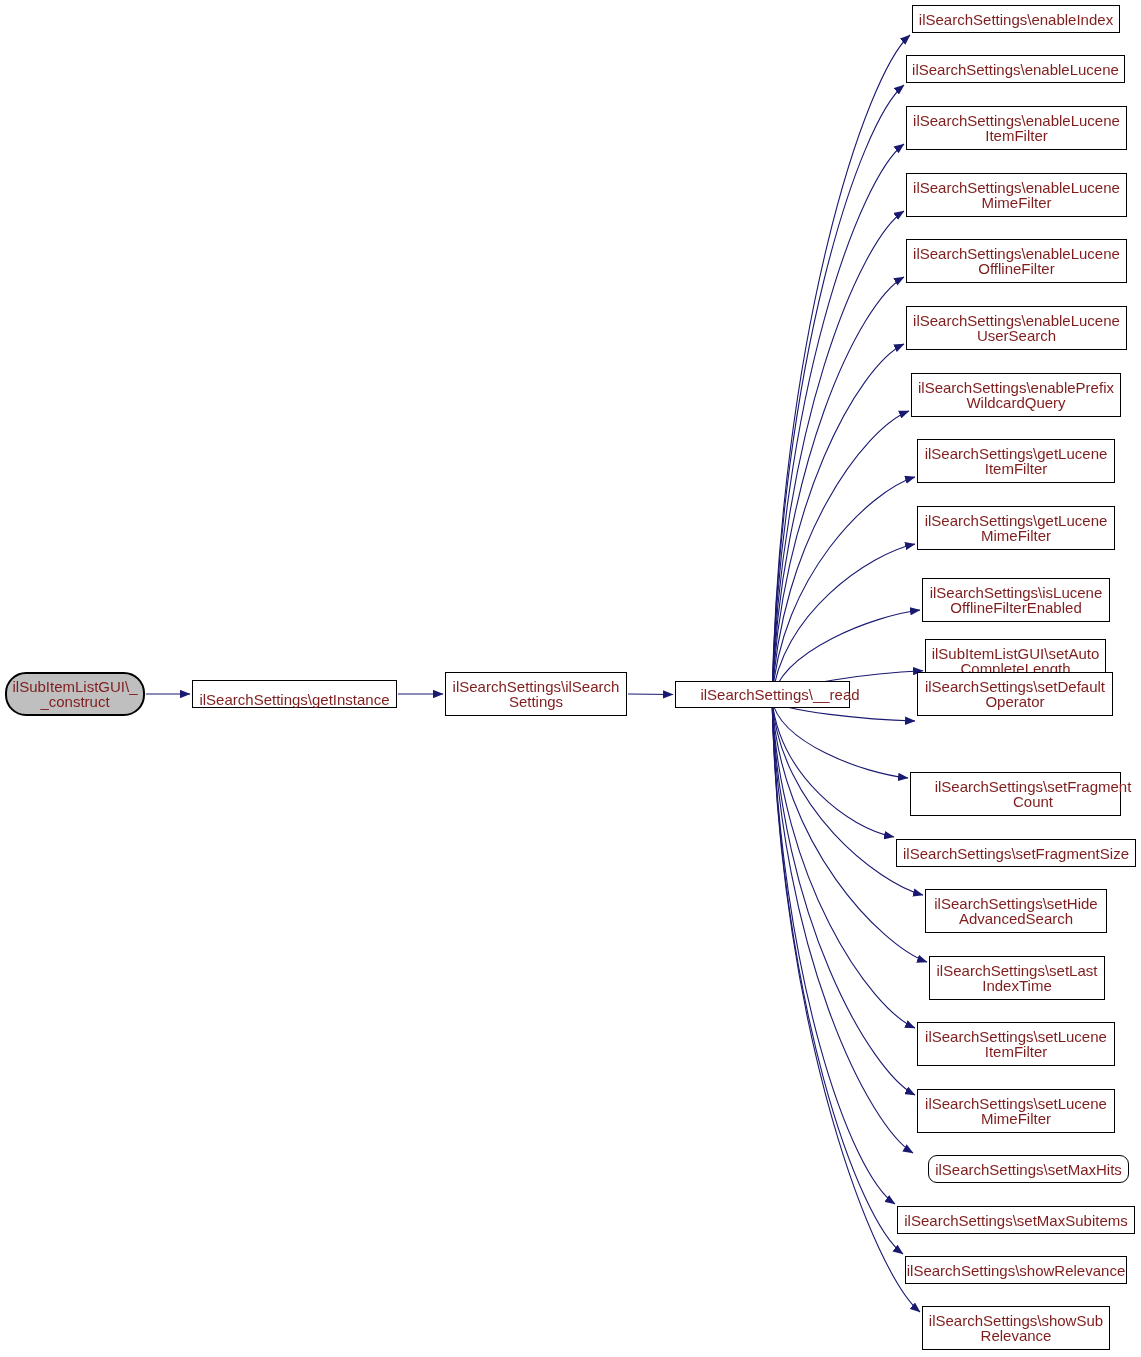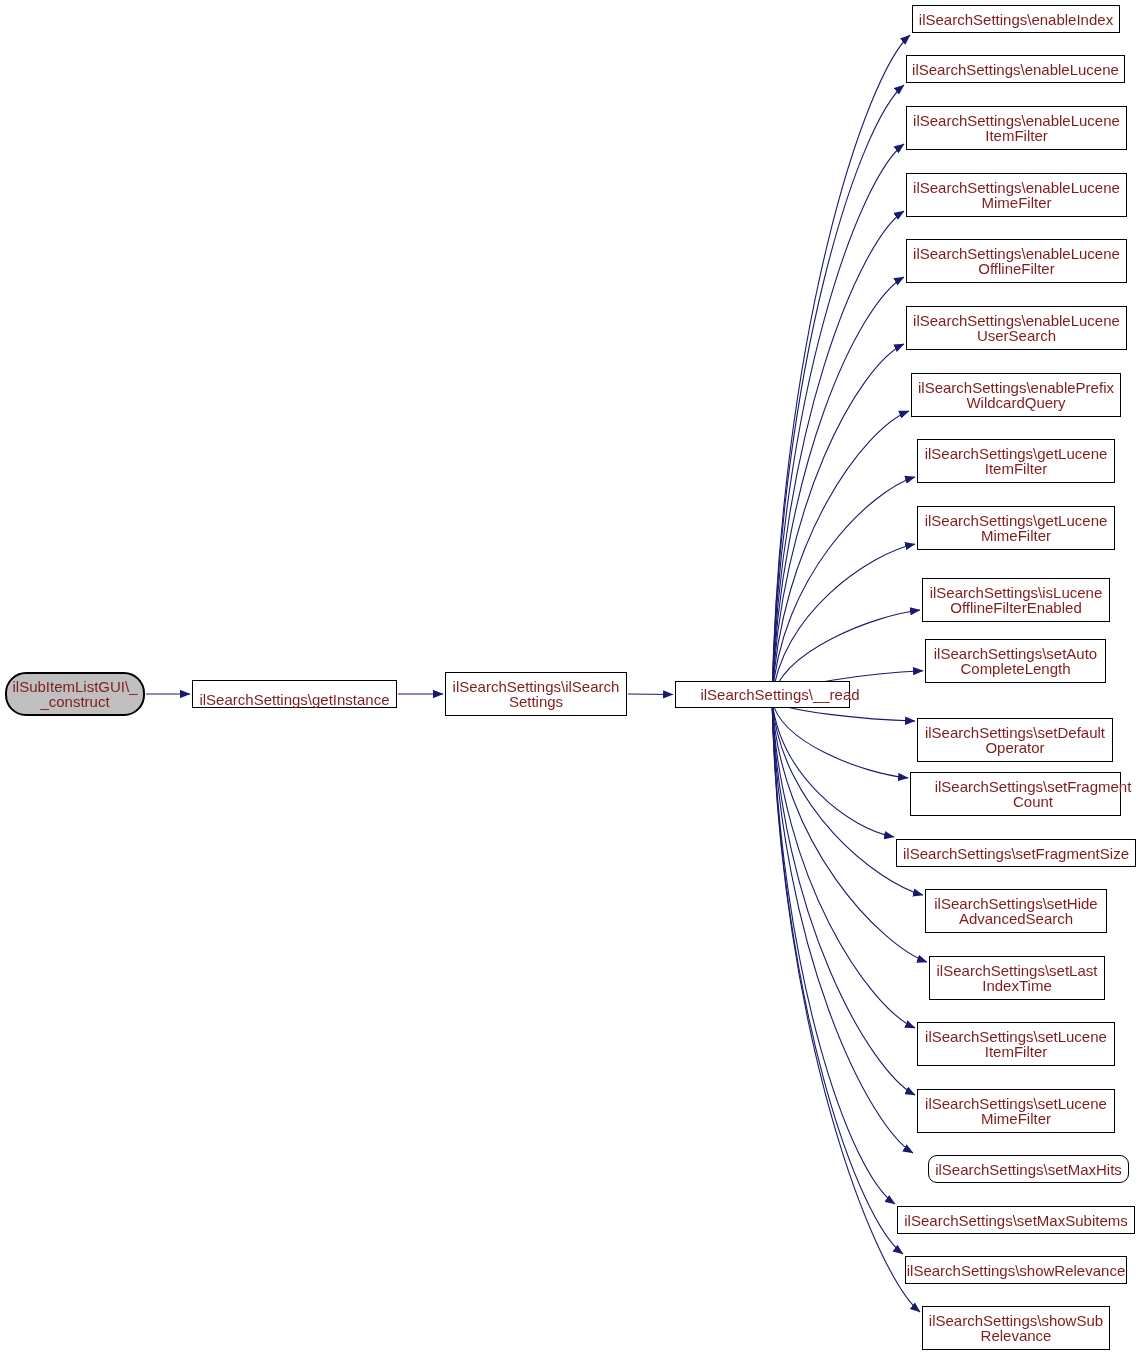--- a/index.html
+++ b/index.html
@@ -128,24 +128,24 @@
       </div>
       <div class="node" style="left: 917px; top: 506px; width: 198px; height: 44px; border-color: rgb(0, 0, 0); background: rgb(255, 255, 255);">
         <span class="ln">ilSearchSettings\getLucene</span>
         <span class="ln">MimeFilter</span>
       </div>
       <div class="node" style="left: 922px; top: 572px; width: 188px; height: 44px; border-color: rgb(0, 0, 0); background: rgb(255, 255, 255); margin-top: 6px;">
         <span class="ln">ilSearchSettings\isLucene</span>
         <span class="ln">OfflineFilterEnabled</span>
       </div>
       <div class="node" style="left: 925px; top: 639px; width: 181px; height: 44px; border-color: rgb(0, 0, 0); background: rgb(255, 255, 255);">
-        <span class="ln">ilSearchSettings\setAuto</span>
+        <span class="ln">ilSubItemListGUI\setAuto</span>
         <span class="ln">CompleteLength</span>
       </div>
-      <div class="node" style="left: 917px; top: 718px; width: 196px; height: 44px; border-color: rgb(0, 0, 0); background: rgb(255, 255, 255);">
+      <div class="node" style="left: 917px; top: 672px; width: 196px; height: 44px; border-color: rgb(0, 0, 0); background: rgb(255, 255, 255);">
         <span class="ln">ilSearchSettings\setDefault</span>
         <span class="ln">Operator</span>
       </div>
       <div class="node" style="left: 910px; top: 772px; width: 211px; height: 44px; border-color: rgb(0, 0, 0); background: rgb(255, 255, 255); padding-left: 35px;">
         <span class="ln">ilSearchSettings\setFragment</span>
         <span class="ln">Count</span>
       </div>
       <div class="node" style="left: 896px; top: 839px; width: 240px; height: 28px; border-color: rgb(0, 0, 0); background: rgb(255, 255, 255);">
         <span class="ln">ilSearchSettings\setFragmentSize</span>
       </div>

